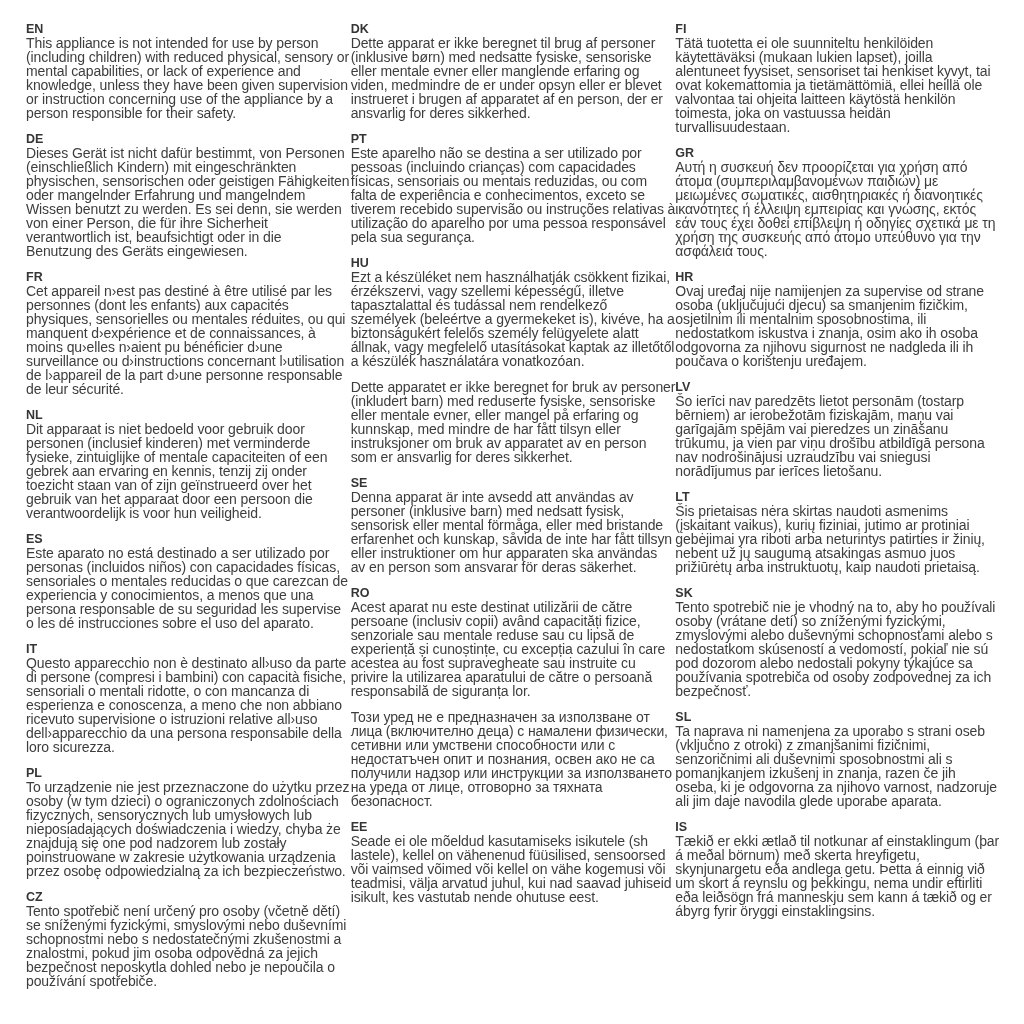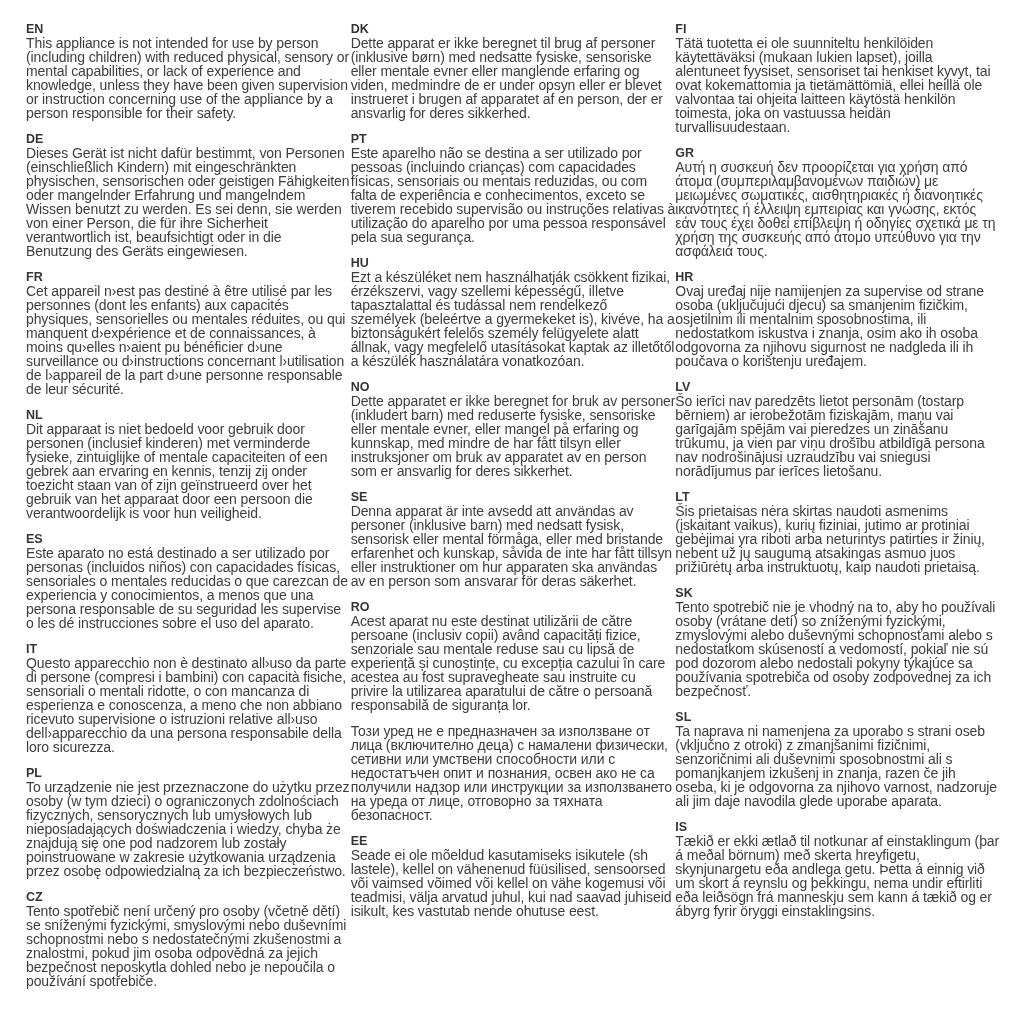--- a/index.html
+++ b/index.html
@@ -89,21 +89,20 @@
     </section>
     <section class="lang">
       <h2 class="code">PT</h2>
       <p class="text">Este aparelho não se destina a ser utilizado por pessoas (incluindo crianças) com capacidades físicas, sensoriais ou mentais reduzidas, ou com falta de experiência e conhecimentos, exceto se tiverem recebido supervisão ou instruções relativas à utilização do aparelho por uma pessoa responsável pela sua segurança.</p>
     </section>
     <section class="lang">
       <h2 class="code">HU</h2>
       <p class="text">Ezt a készüléket nem használhatják csökkent fizikai, érzékszervi, vagy szellemi képességű, illetve tapasztalattal és tudással nem rendelkező személyek (beleértve a gyermekeket is), kivéve, ha a biztonságukért felelős személy felügyelete alatt állnak, vagy megfelelő utasításokat kaptak az illetőtől a készülék használatára vonatkozóan.</p>
     </section>
     <section class="lang">
-      <h2 class="code">NO</h2>
       <p class="text">Dette apparatet er ikke beregnet for bruk av personer (inkludert barn) med reduserte fysiske, sensoriske eller mentale evner, eller mangel på erfaring og kunnskap, med mindre de har fått tilsyn eller instruksjoner om bruk av apparatet av en person som er ansvarlig for deres sikkerhet.</p>
     </section>
     <section class="lang">
       <h2 class="code">SE</h2>
       <p class="text">Denna apparat är inte avsedd att användas av personer (inklusive barn) med nedsatt fysisk, sensorisk eller mental förmåga, eller med bristande erfarenhet och kunskap, såvida de inte har fått tillsyn eller instruktioner om hur apparaten ska användas av en person som ansvarar för deras säkerhet.</p>
     </section>
     <section class="lang">
       <h2 class="code">RO</h2>
       <p class="text">Acest aparat nu este destinat utilizării de către persoane (inclusiv copii) având capacități fizice, senzoriale sau mentale reduse sau cu lipsă de experiență și cunoștințe, cu excepția cazului în care acestea au fost supravegheate sau instruite cu privire la utilizarea aparatului de către o persoană responsabilă de siguranța lor.</p>
     </section>

